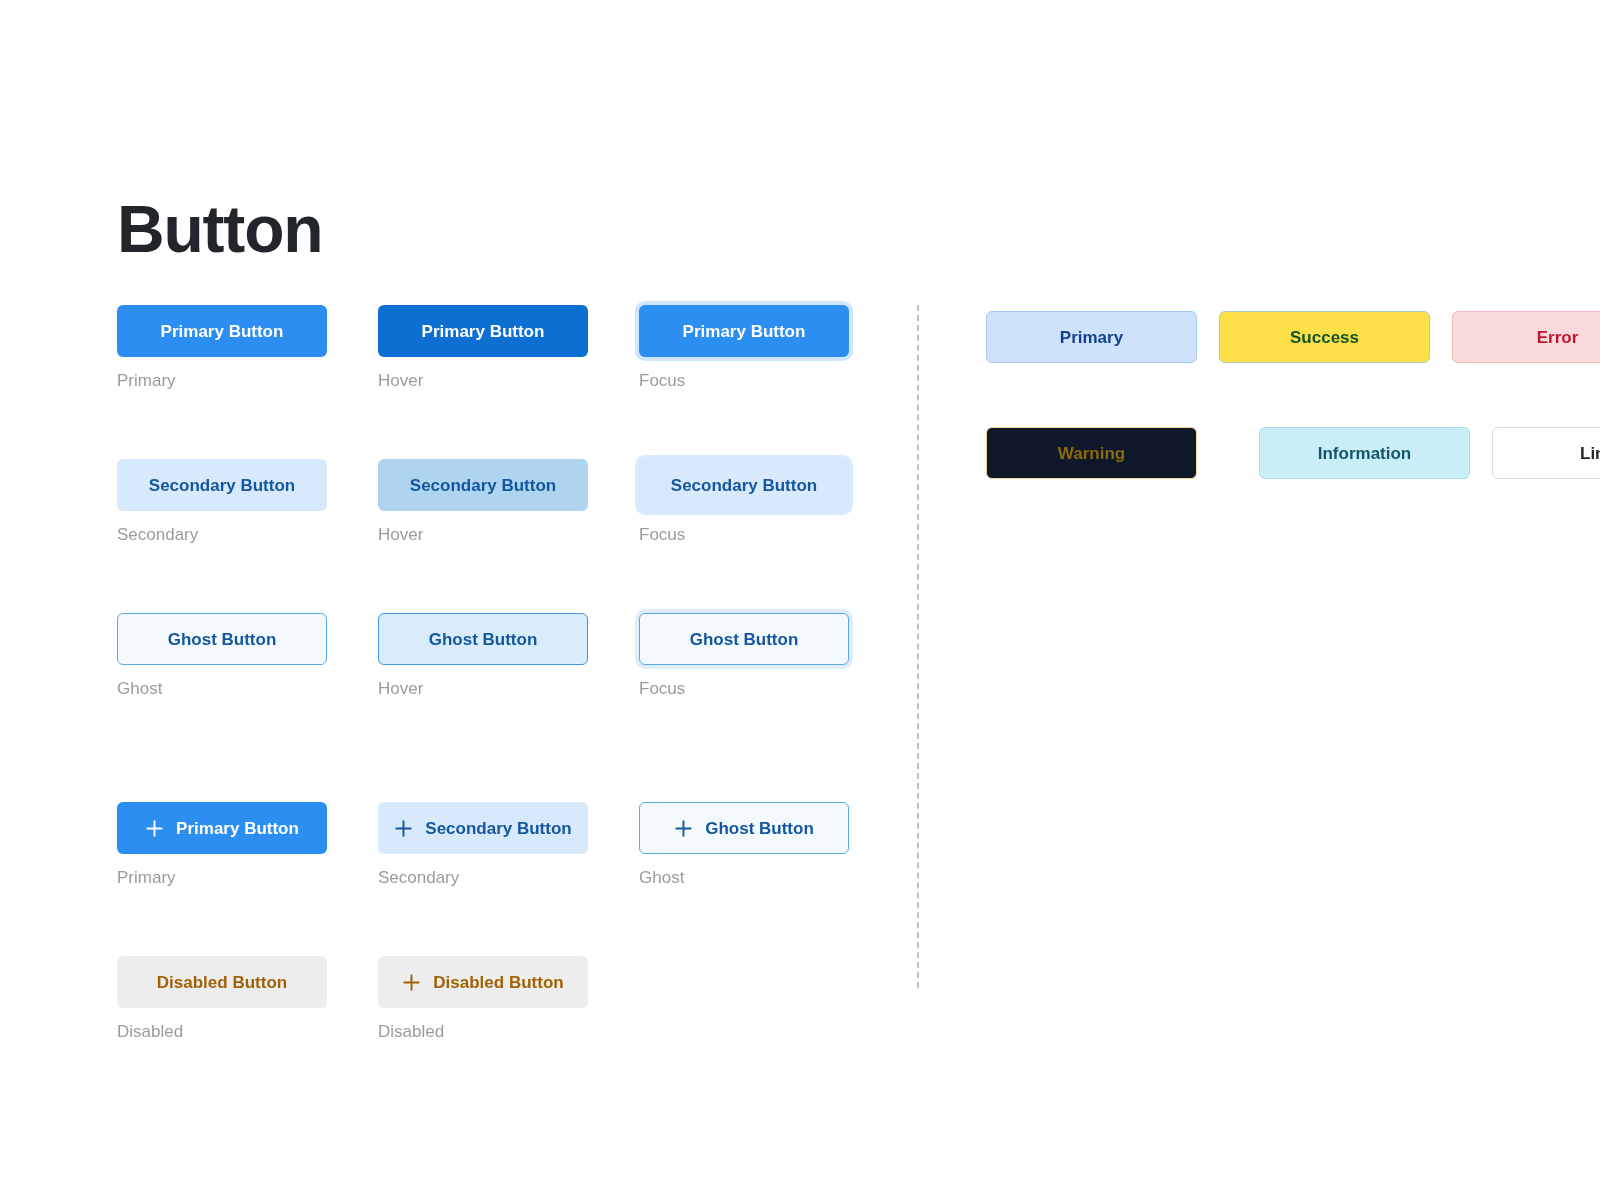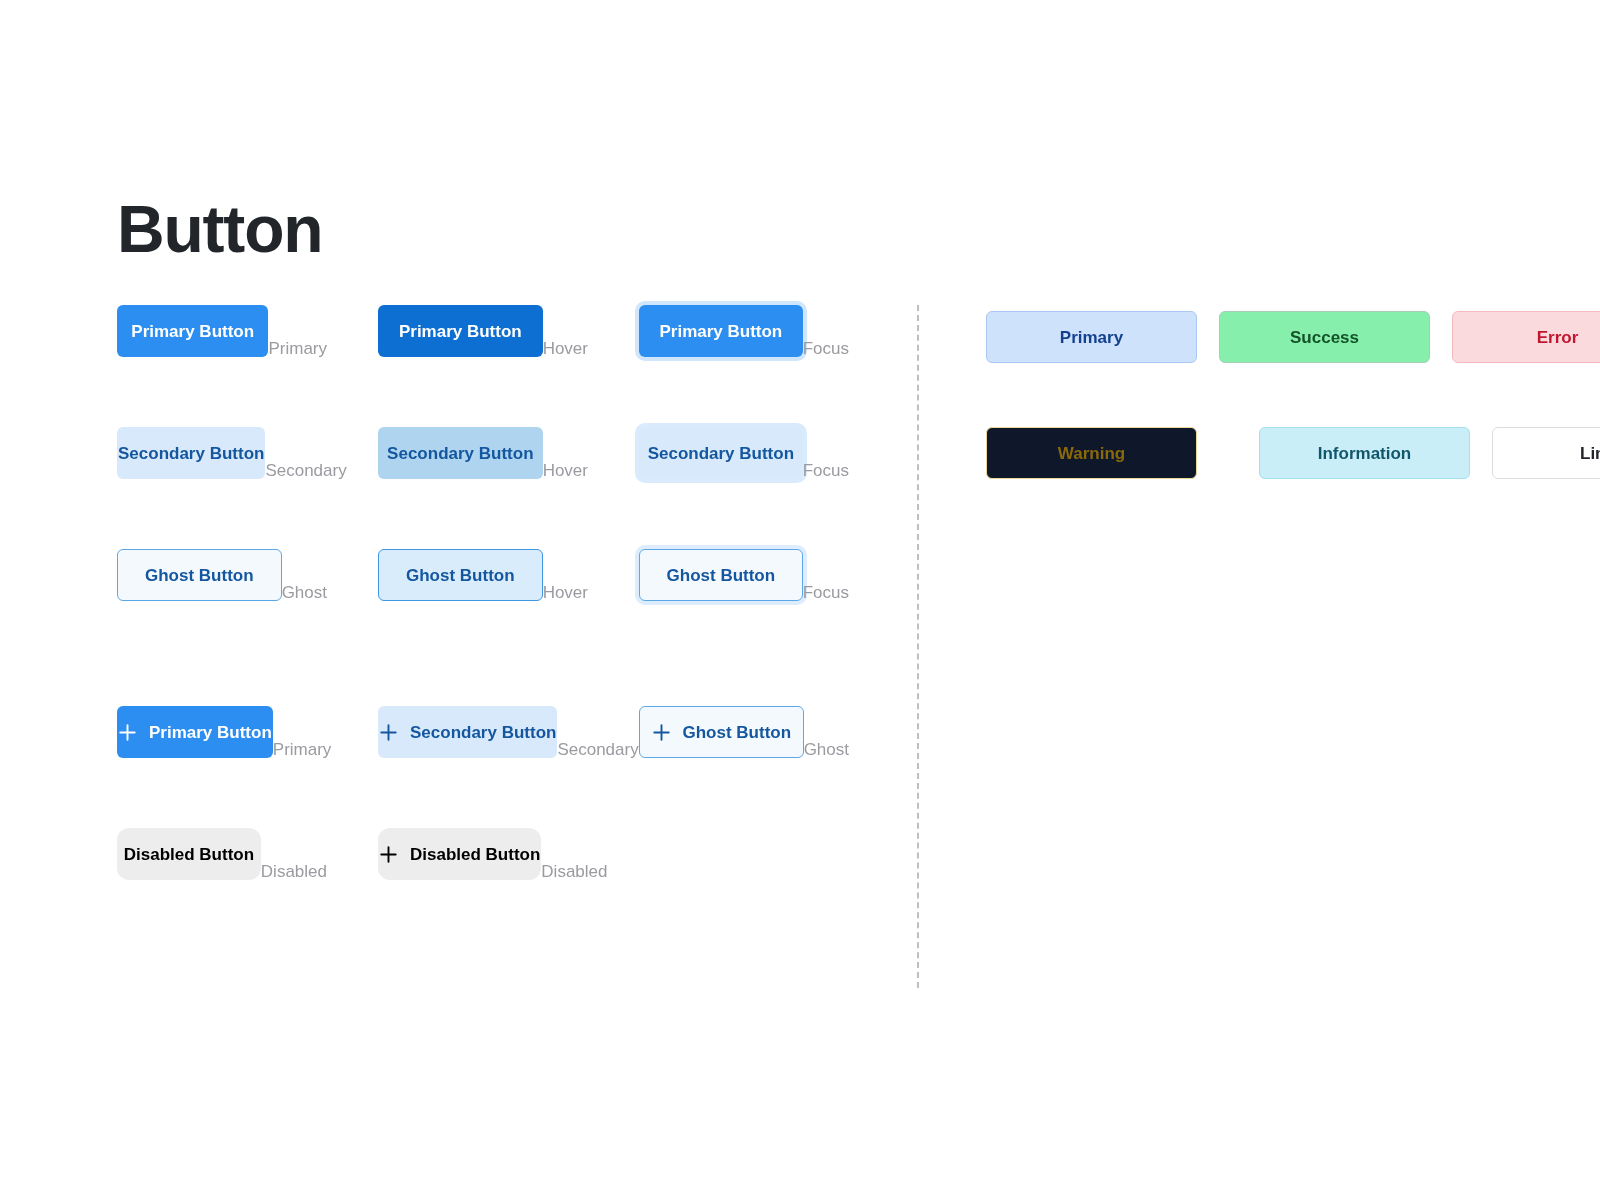--- a/index.html
+++ b/index.html
@@ -53,22 +53,22 @@
     width: 790px;
   }
   .btn-row {
     display: flex;
     gap: 51px;
     margin-bottom: 0;
   }
   .cell {
     width: 210px;
     display: flex;
-    flex-direction: row;
-    align-items: flex-end;
+    flex-direction: column;
+    align-items: flex-start;
   }
   .caption {
     font-size: 17px;
     color: #9a9ba0;
     margin-top: 15px;
     line-height: 1;
     text-align: center;
     white-space: nowrap;
   }
 
@@ -104,21 +104,21 @@
   .btn--secondary-focus  { background: #d7e9fb; color: #14579f;
                            box-shadow: 0 0 0 4px rgba(43,142,240,0.18); }
 
   
   .btn--ghost            { background: #f4f9fe; color: #14579f; border-color: #5ba8e8; }
   .btn--ghost-hover      { background: #d9ecfb; color: #14579f; border-color: #3f96e2; }
   .btn--ghost-focus      { background: #f4f9fe; color: #14579f; border-color: #5ba8e8;
                            box-shadow: 0 0 0 4px rgba(43,142,240,0.16); }
 
   
-  .btn--disabled         { background: #ededed; color: #000000; cursor: default; border-radius: 12px; }
+  .btn--disabled         { background: #ededed; color: #a16207; cursor: default; }
 
   
   .btn--link {
     background: transparent;
     color: #15589f;
     width: 210px;
     height: 52px;
     border: none;
   }
 
@@ -160,21 +160,21 @@
     align-items: center;
     justify-content: center;
     font-size: 17px;
     font-weight: 700;
     line-height: 1;
     white-space: nowrap;
     cursor: pointer;
     flex: none;
   }
   .badge--primary     { background: #cfe2fc; border-color: #a9c8f4; color: #13418f; }
-  .badge--success     { background: #86efac; border-color: #a9cdb7; color: #14532a; }
+  .badge--success     { background: #fde047; border-color: #a9cdb7; color: #14532a; }
   .badge--error       { background: #fadadd; border-color: #f2b9bf; color: #c01730; }
   .badge--warning     { background: #0f172a; border-color: #efd796; color: #8a6a08; }
   .badge--information { background: #caeef7; border-color: #a3e0ef; color: #12566b; margin-left: 40px; }
   .badge--light       { background: #ffffff; border-color: #dcdcdc; color: #22262b; }
 </style>
 </head>
 <body>
 
 <div class="page">
 

